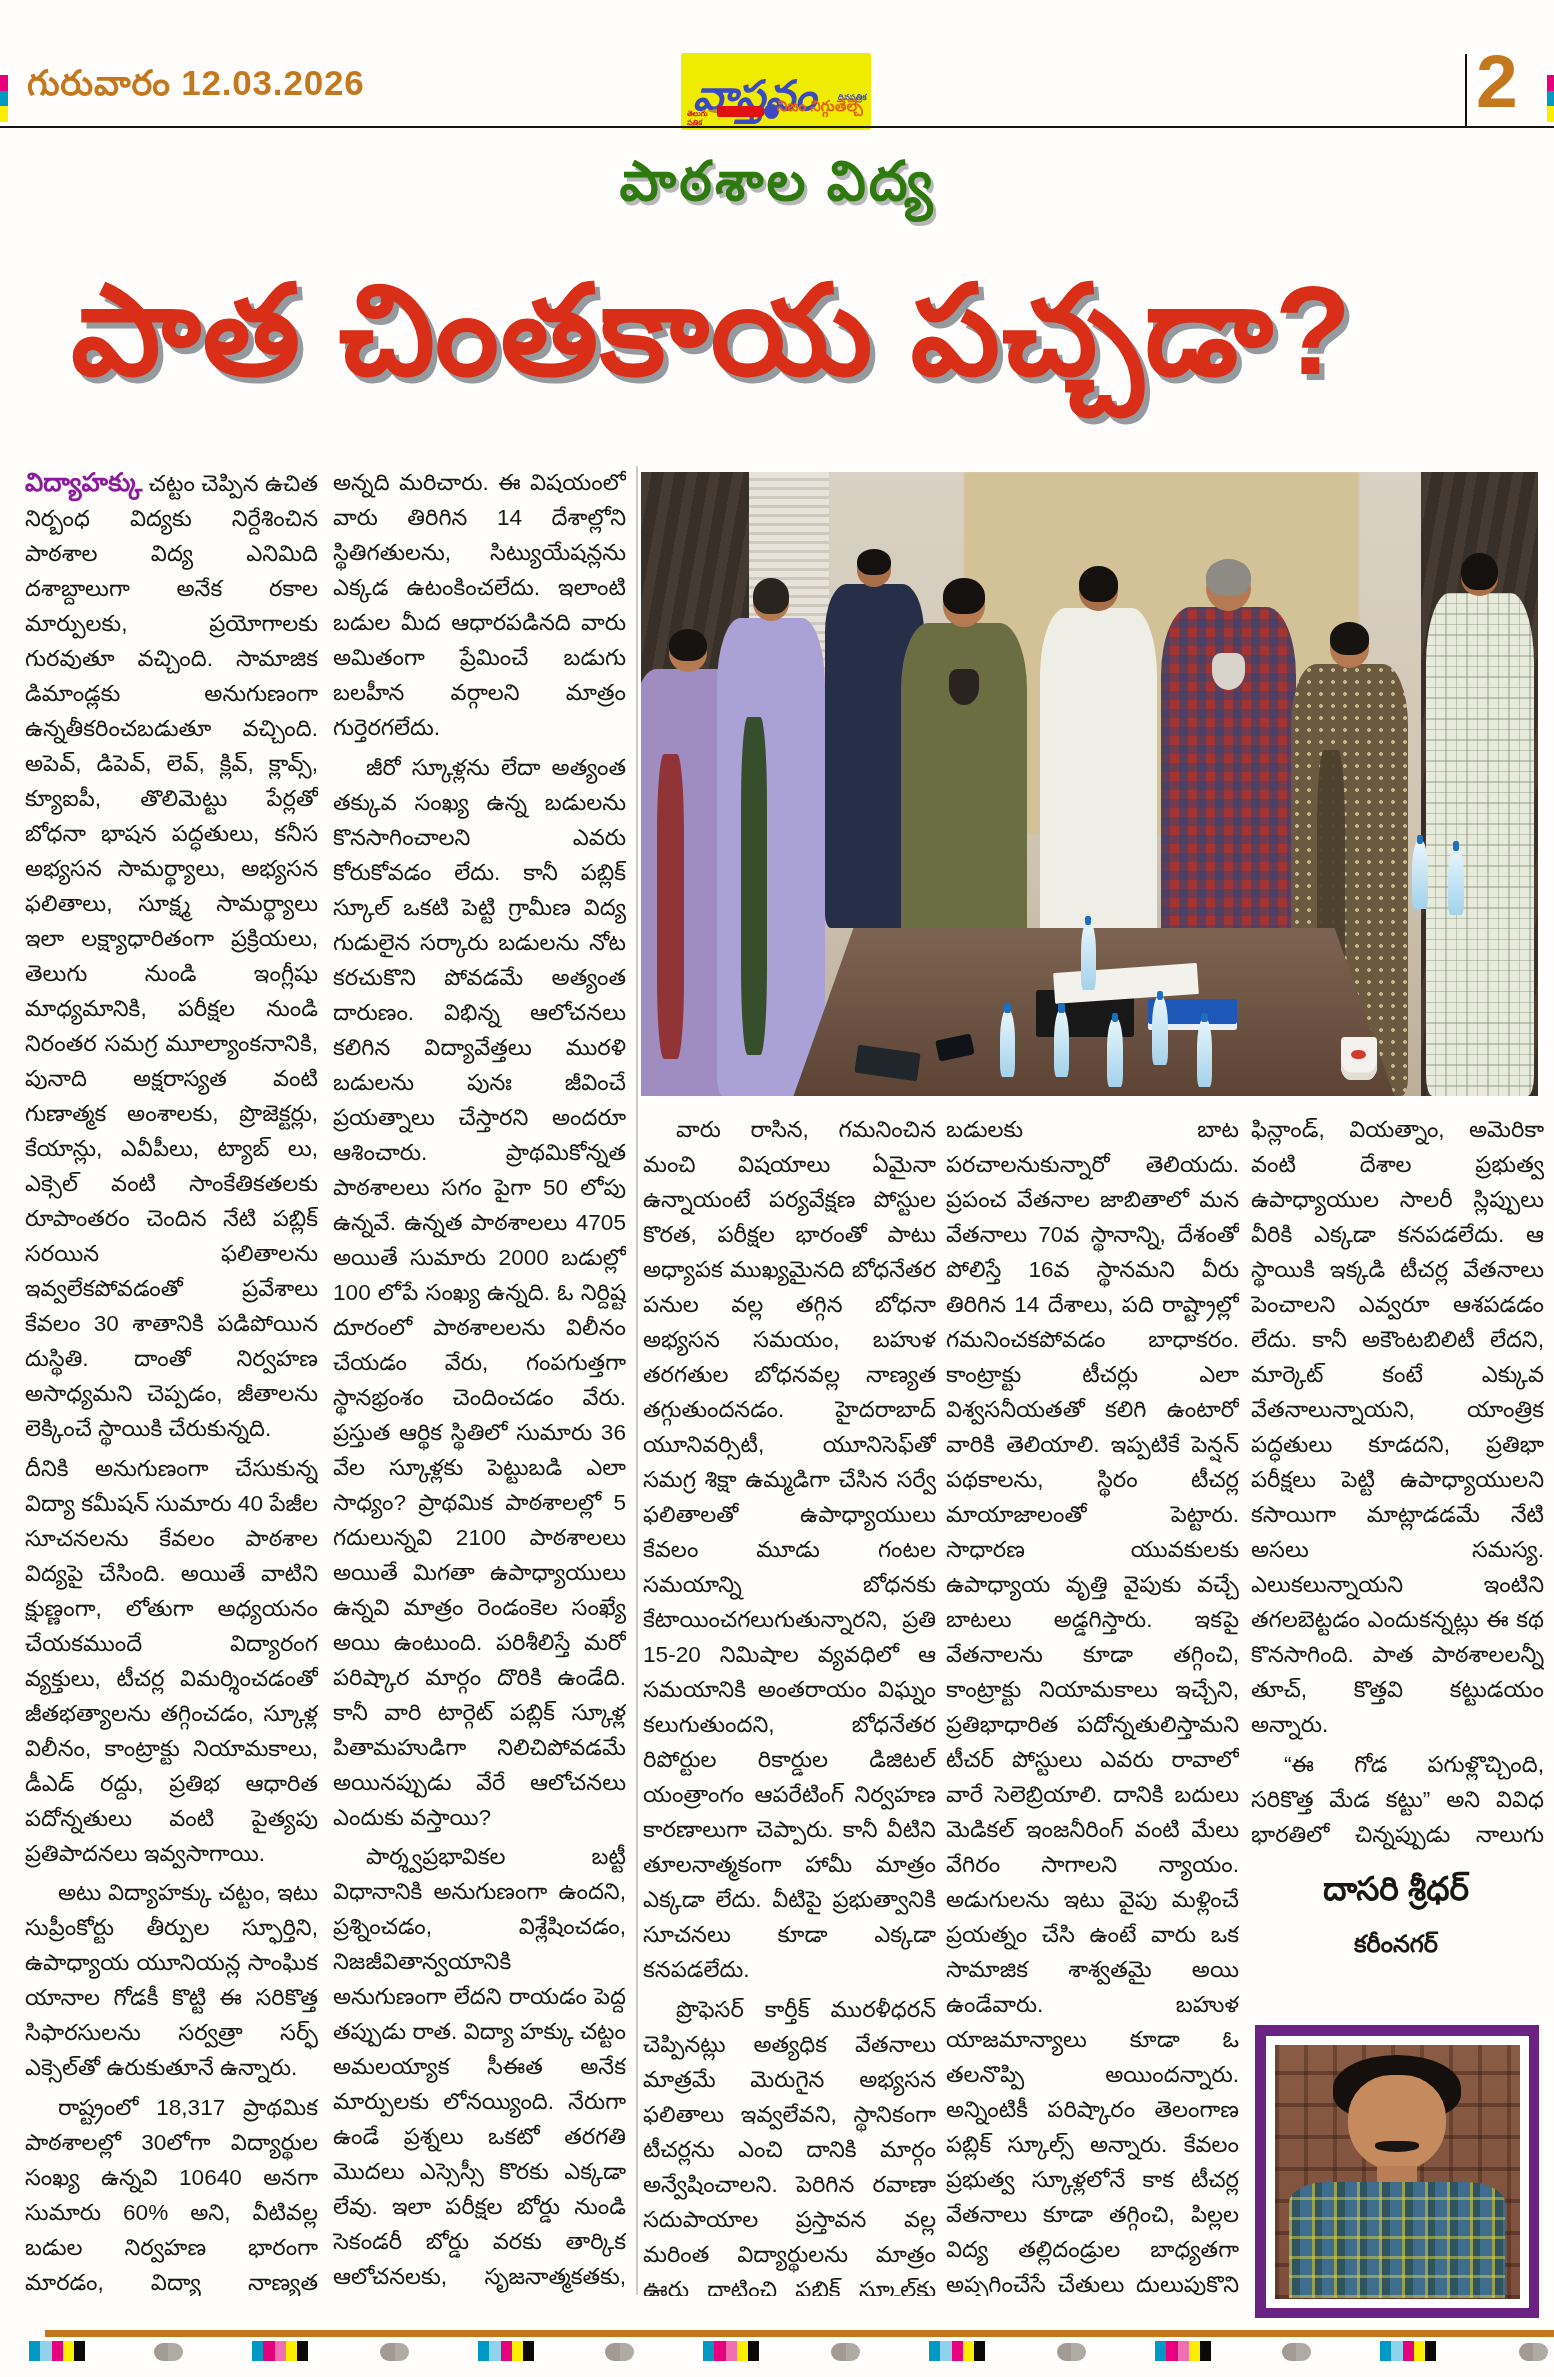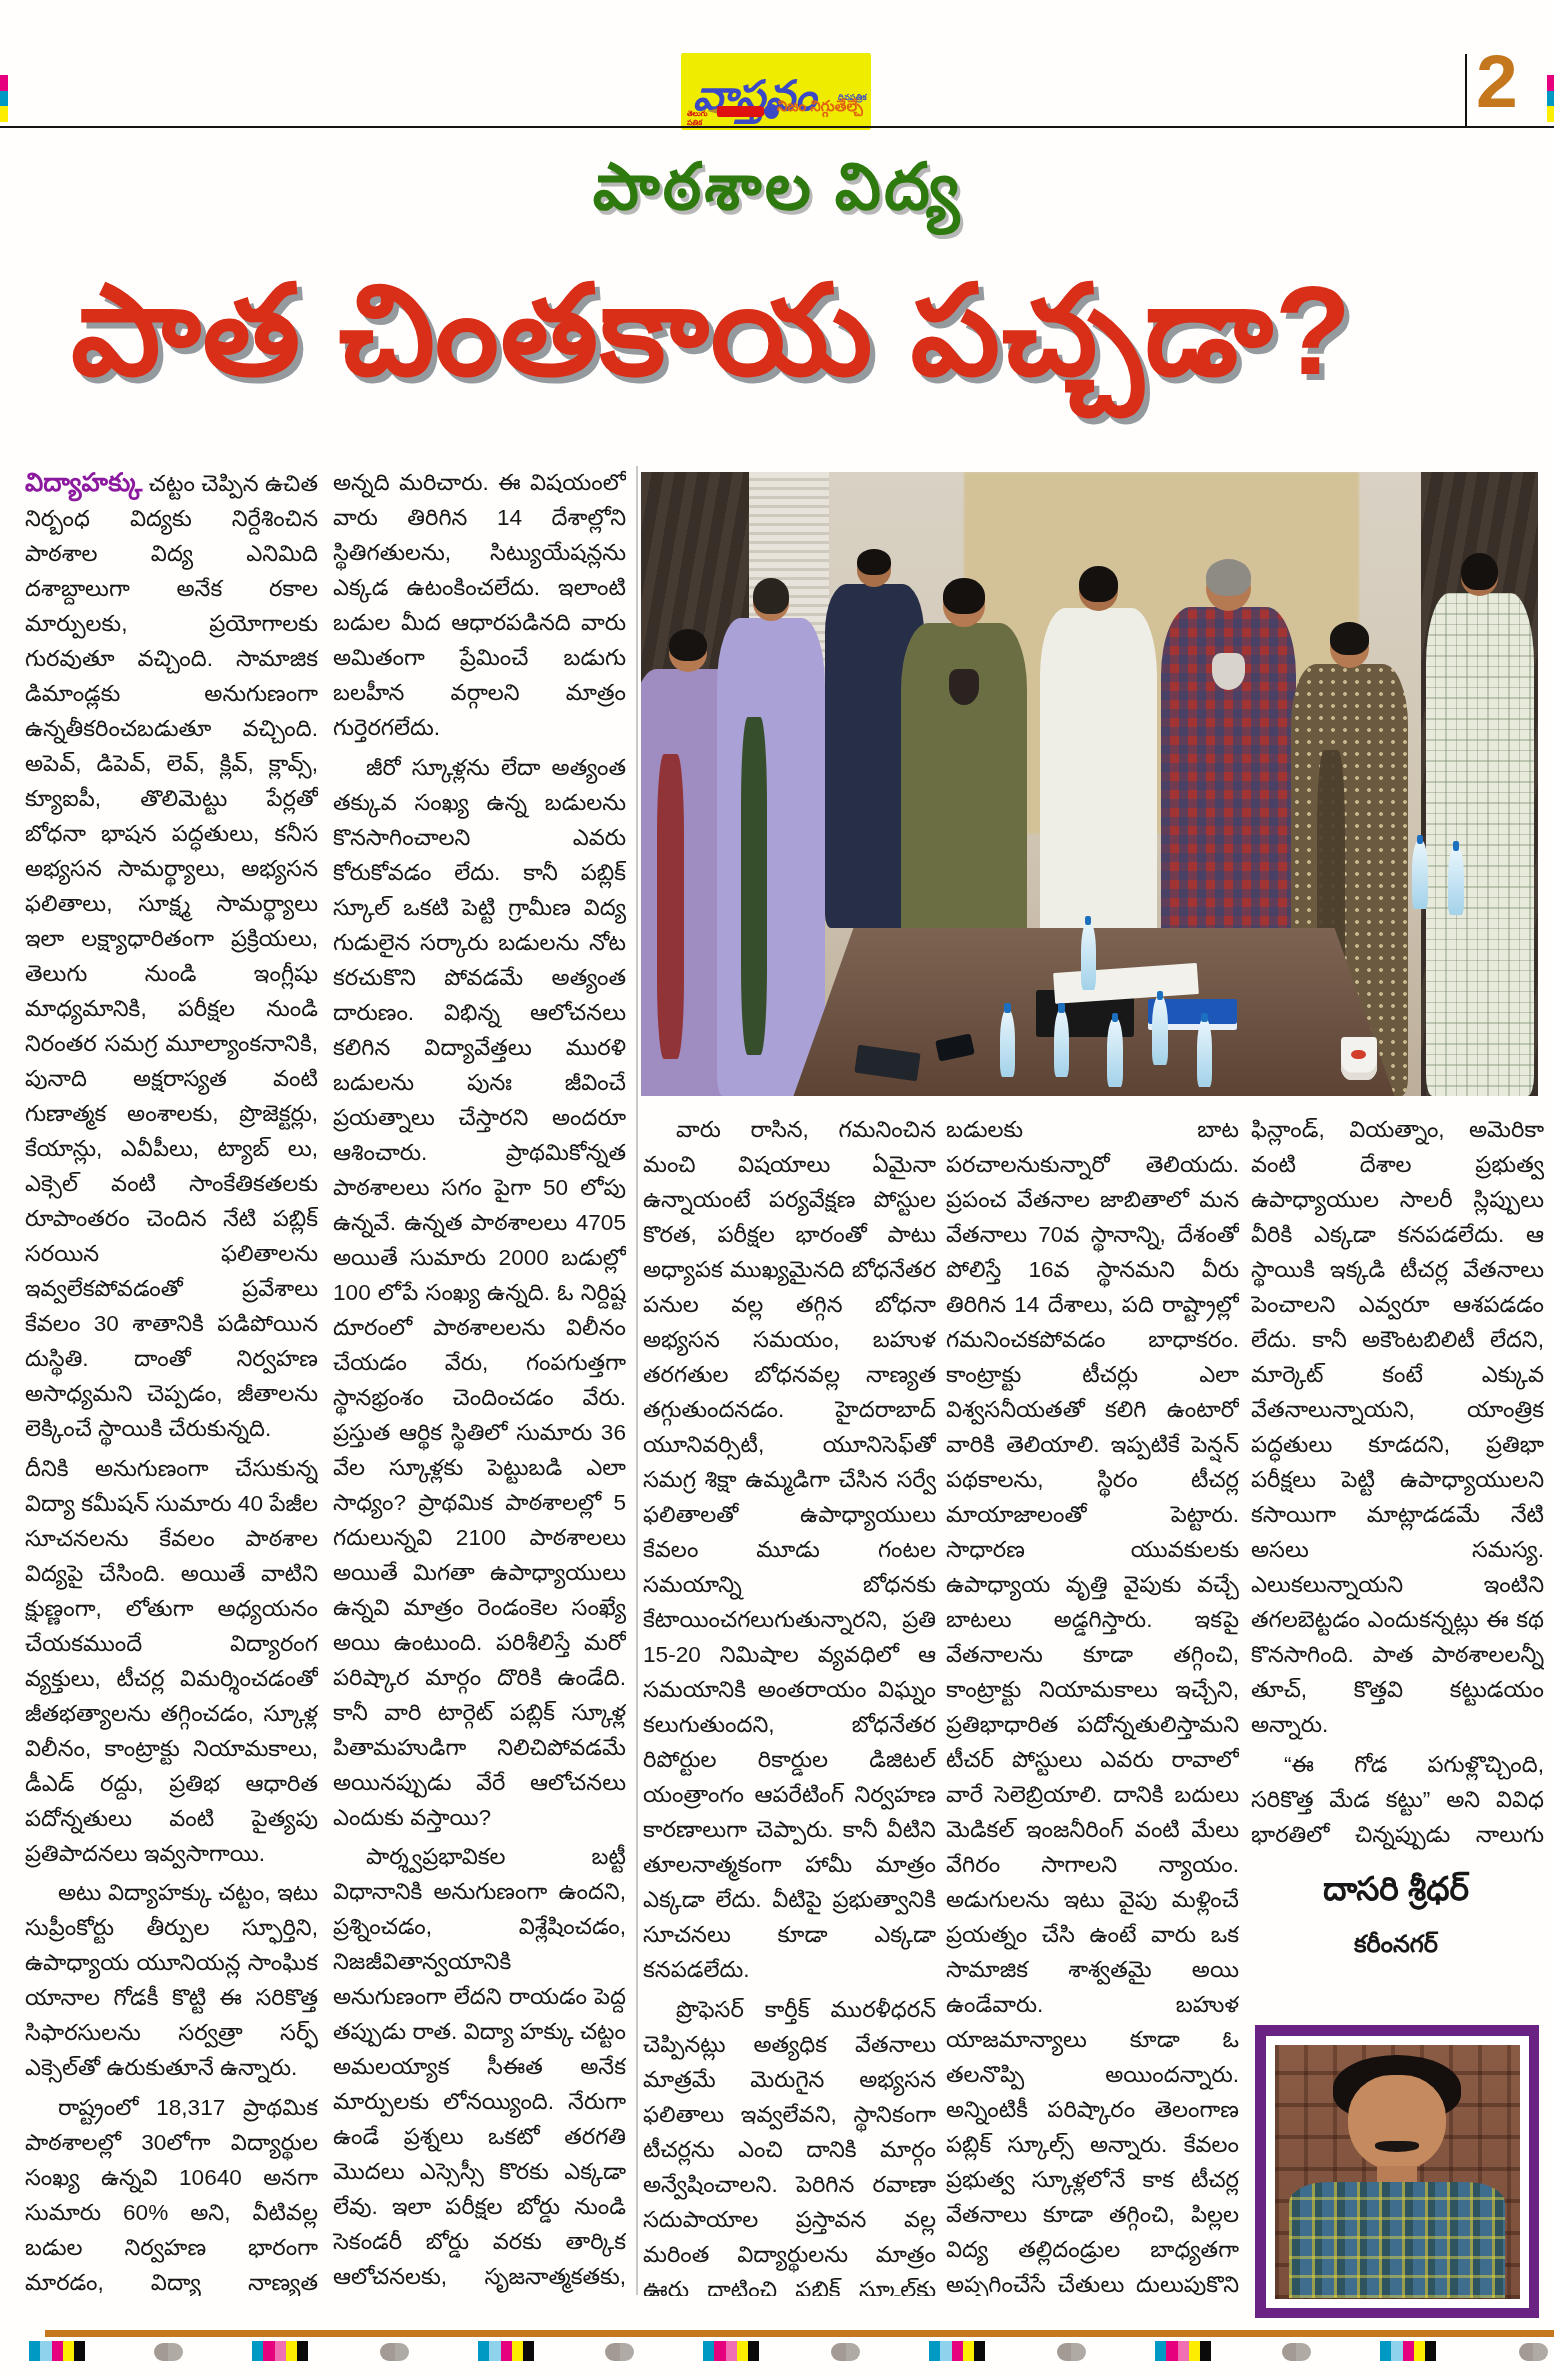--- a/index.html
+++ b/index.html
@@ -18,21 +18,21 @@
   .pen{position:absolute;left:25.6px;bottom:12px;width:72px;height:12px;}
   .pen .nib{position:absolute;left:0;top:2.3px;border-top:3.8px solid transparent;border-bottom:3.8px solid transparent;border-right:12px solid #b58a2a;}
   .pen .pbody{position:absolute;left:10.5px;top:0;width:48px;height:11.3px;background:#e01010;border-radius:2.3px 6px 6px 2.3px;}
   .pen .cap{position:absolute;right:0;top:-2.3px;width:15px;height:15px;background:#3b49c4;border-radius:50%;}
   #page-no-bar{position:absolute;left:1465px;top:54px;width:2.3px;height:72px;background:#111;}
   #page-no{position:absolute;left:1476px;top:44px;font-size:75px;font-weight:800;color:#c4771c;line-height:75px;}
   #header-rule{position:absolute;left:0;top:126px;width:1555px;height:2.3px;background:#151515;}
 
   
   #kicker{position:absolute;left:0;top:149px;width:1555px;text-align:center;
-          font-size:65px;font-weight:800;color:#2e7a0e;text-shadow:3px 3.8px 0 #b7b7b7;letter-spacing:3px;}
+          font-size:55px;font-weight:800;color:#2e7a0e;text-shadow:3px 3.8px 0 #b7b7b7;letter-spacing:3px;}
   #headline{position:absolute;left:0;top:248px;width:1424px;text-align:center;
           font-size:126px;font-weight:800;color:#d92e18;text-shadow:5.3px 6px 0 #949a9e;letter-spacing:1.5px;line-height:165px;}
 
   
   .col{position:absolute;width:293px;font-size:22.6px;line-height:35px;text-align:justify;overflow:hidden;}
   .col .para{margin:0 0 4.5px 0;}
   .col .para.indent{text-indent:33px;}
   .lead-word{color:#8b1a9e;font-weight:800;font-size:25.6px;}
   #col-sep{position:absolute;left:636px;top:466px;width:1.5px;height:1829px;background:#c9c9c9;}
 
@@ -113,20 +113,21 @@
     <div style="background:#e6007e;"></div>
       <div style="background:#0099c4;"></div>
       <div style="background:#fdee00;"></div>
   </div>
   <div class="edge-strip" style="left:1547px;top:75px;">
     <div style="background:#e6007e;"></div>
       <div style="background:#0099c4;"></div>
       <div style="background:#fdee00;"></div>
   </div>
 
+  <div id="date">గురువారం 12.03.2026</div>
 
   <div id="masthead">
     <div class="title">వాస్తవం</div>
     <div class="right-small">దినపత్రిక</div>
     <div class="left-small">తెలుగు
 పత్రిక</div>
     <div class="pen">
       <div class="nib"></div>
         <div class="pbody"></div>
         <div class="cap"></div>

